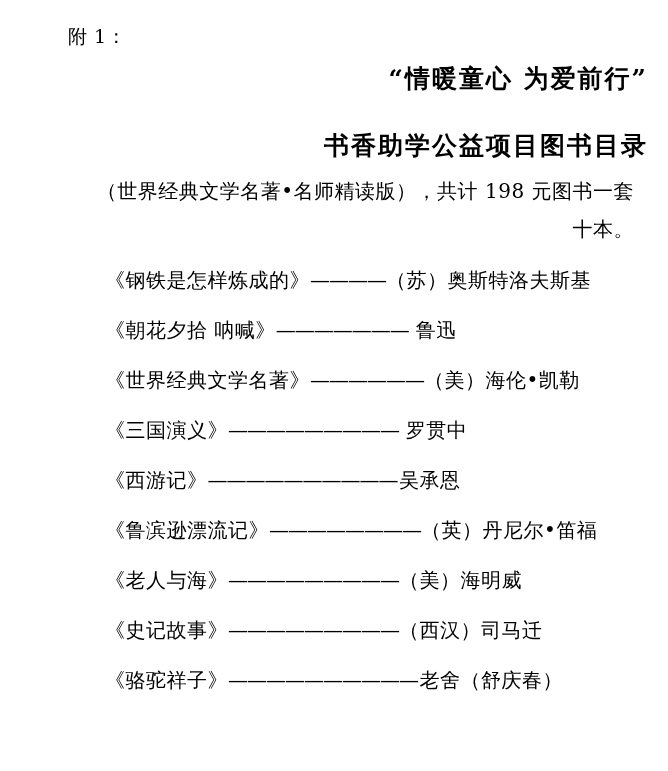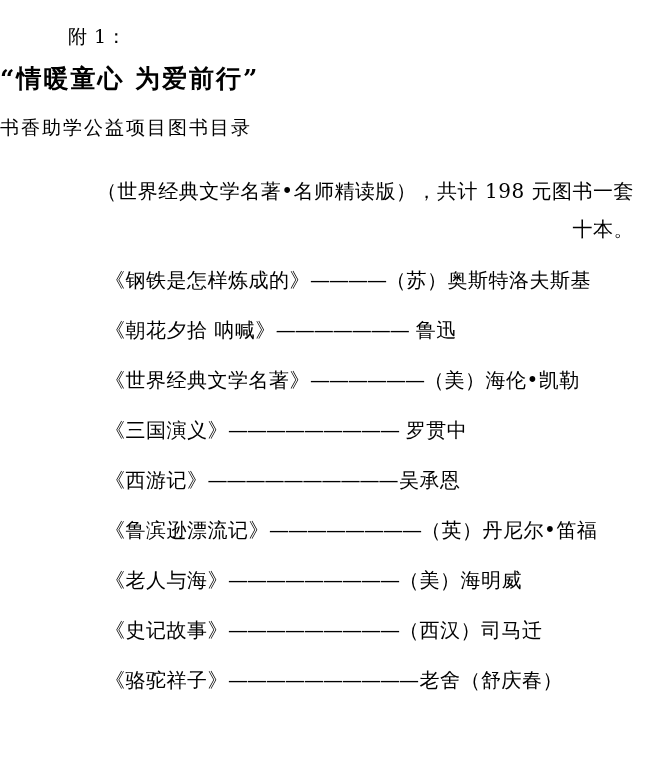--- a/index.html
+++ b/index.html
@@ -27,35 +27,35 @@
     left: 44px;
     font-size: 19px;
     letter-spacing: 0.5px;
     margin-left: 24px;
   }
   .title-block {
     position: absolute;
     top: 56px;
     left: 0;
     width: 648px;
-    text-align: left;
+    text-align: right;
   }
   .title-line {
     font-weight: bold;
     font-size: 25px;
     letter-spacing: 2px;
     line-height: 46px;
     white-space: nowrap;
   }
   .title-line-2 {
-    font-weight: normal;
-    font-size: 19px;
+    font-weight: bold;
+    font-size: 25px;
     letter-spacing: 2px;
     line-height: 46px;
-    margin-top: 2px;
+    margin-top: 21px;
     white-space: nowrap;
   }
   .intro {
     position: absolute;
     top: 172px;
     left: 44px;
     width: 590px;
     font-size: 20px;
     line-height: 38px;
     text-indent: 40px;

